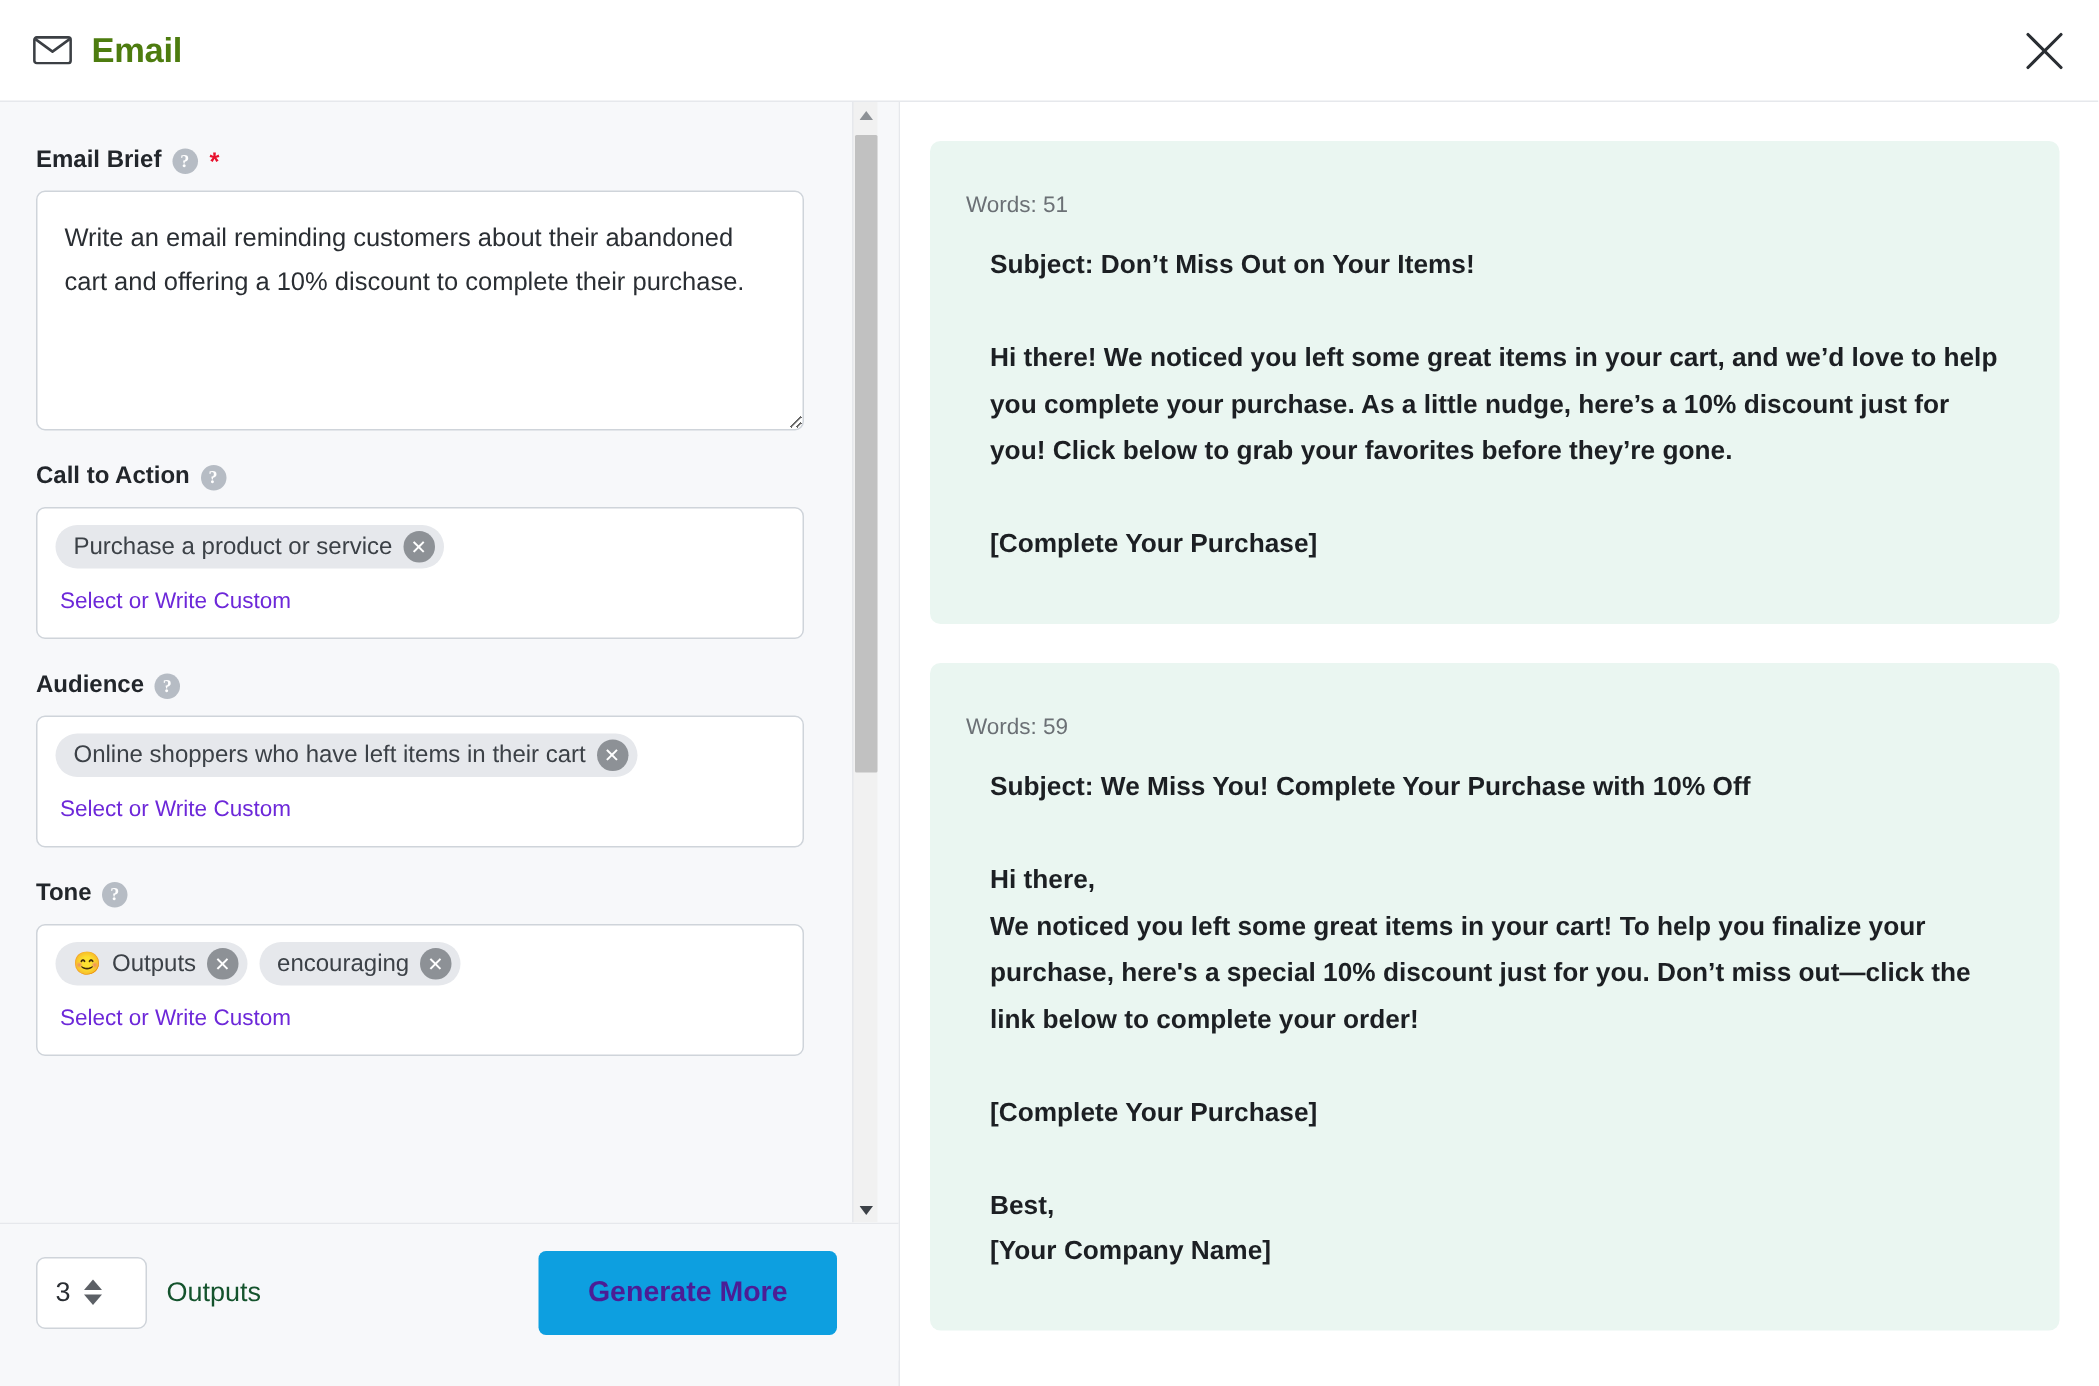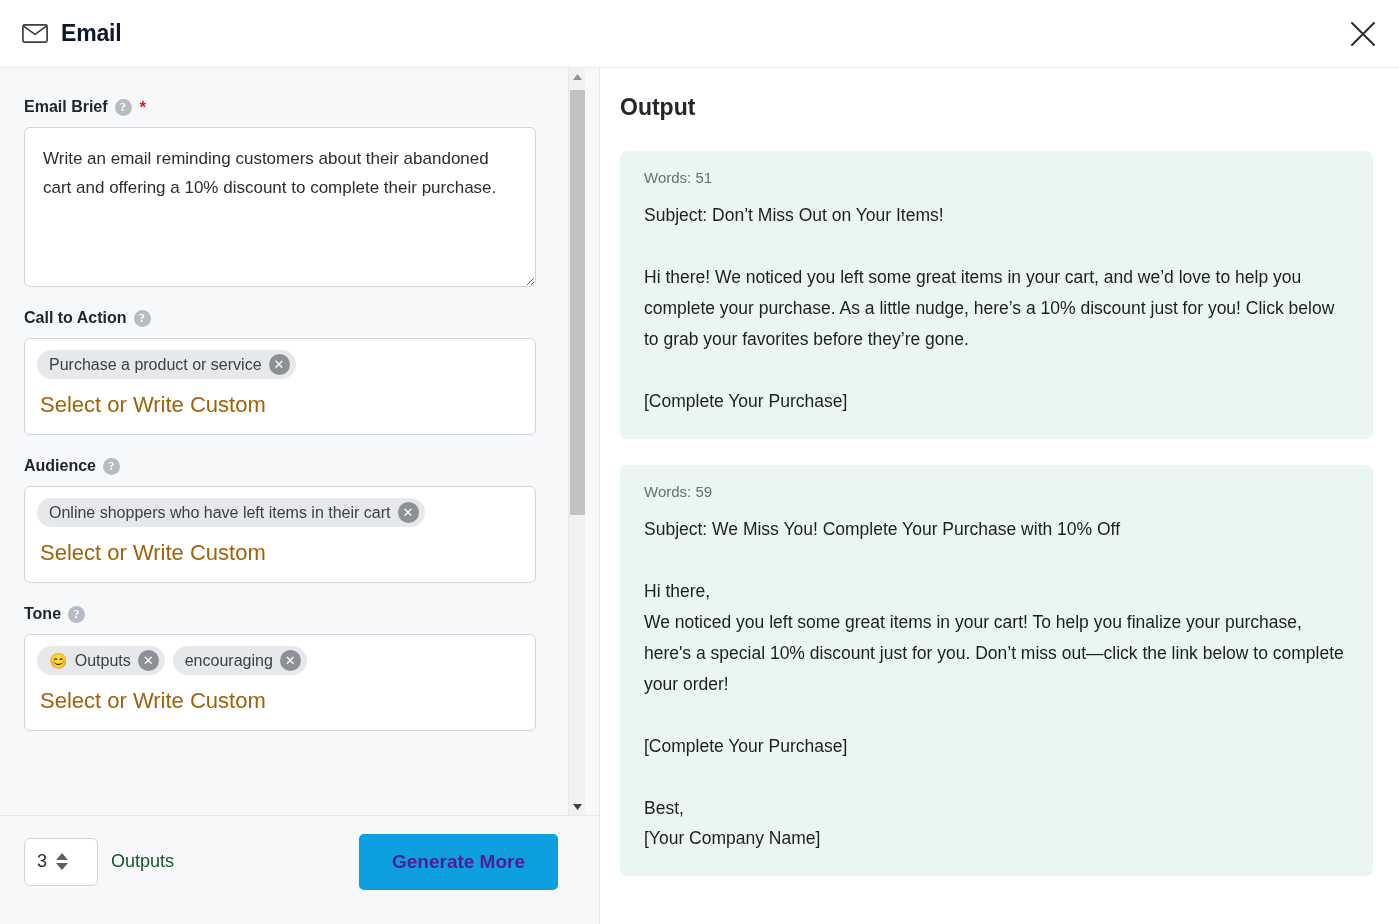--- a/index.html
+++ b/index.html
@@ -22,21 +22,21 @@
     position: relative;
     height: 68px; flex: 0 0 68px;
     background: #ffffff;
     border-bottom: 1px solid #e6e8ec;
     display: flex; align-items: center;
     padding: 0 22px;
   }
   .header-left { display: flex; align-items: center; gap: 13px; }
   .env-icon { width: 26px; height: 19px; display: block; }
   .header-title {
-    font-size: 23px; font-weight: bold; color: #0f172a;
+    font-size: 23px; font-weight: bold; color: #4d7c0f;
     letter-spacing: -0.2px;
   }
   .close-btn {
     position: absolute; right: 14px; top: 50%;
     transform: translateY(-50%);
     width: 44px; height: 44px;
     display: flex; align-items: center; justify-content: center;
     cursor: pointer; background: none; border: none; padding: 0;
   }
 
@@ -106,21 +106,21 @@
   }
   .chip-emoji { font-size: 15px; line-height: 1; }
   .chip-x {
     width: 21px; height: 21px; border-radius: 50%;
     background: #8d9196; color: #ffffff;
     display: inline-flex; align-items: center; justify-content: center;
     font-size: 13px; line-height: 1; cursor: pointer; flex: 0 0 21px;
     font-family: "Liberation Sans", sans-serif;
   }
   .tag-placeholder {
-    font-size: 22px; color: #a16207;
+    font-size: 15px; color: #6d28d9;
     padding: 13px 3px 7px 3px; cursor: text;
   }
 
   
   .vscroll {
     position: absolute; top: 0; right: 14px;
     width: 17px; height: 747px;
     background: #f1f1f1; border-left: 1px solid #e6e8ec;
   }
   .vscroll-arrow {
@@ -177,29 +177,29 @@
     background: #ffffff;
     padding: 26px 26px 0 20px;
     overflow: hidden;
   }
   .output-title {
     font-size: 23px; font-weight: bold; color: #22262b;
     margin: 0 0 30px 0;
   }
   .out-card {
     background: #eaf6f1; border-radius: 7px;
-    padding: 18px 24px 22px 24px;
+    padding: 34px 24px 22px 24px;
     margin-bottom: 26px;
   }
   .out-words {
     font-size: 15px; color: #6b7075; margin-bottom: 14px;
   }
   .out-body {
     font-size: 17.5px; line-height: 1.77; color: #1c1f23;
-    white-space: pre-wrap; margin: 0;
+    white-space: pre-wrap; margin: 16px; font-weight: bold;
   }
 </style>
 </head>
 <body>
 
 <div class="app">
 
   <div class="header">
     <div class="header-left">
       <span>
@@ -312,21 +312,20 @@
               <span class="spin-dn"></span>
             </span>
           </div>
           <span class="outputs-label">Outputs</span>
         </div>
         <button class="gen-btn">Generate More</button>
       </div>
     </div>
 
     <div class="right-panel">
-      <h2 class="output-title">Output</h2>
 
       <div class="out-card">
         <div class="out-words">Words: 51</div>
         <p class="out-body">Subject: Don’t Miss Out on Your Items!
 
 Hi there! We noticed you left some great items in your cart, and we’d love to help you complete your purchase. As a little nudge, here’s a 10% discount just for you! Click below to grab your favorites before they’re gone.
 
 [Complete Your Purchase]</p>
       </div>
 

